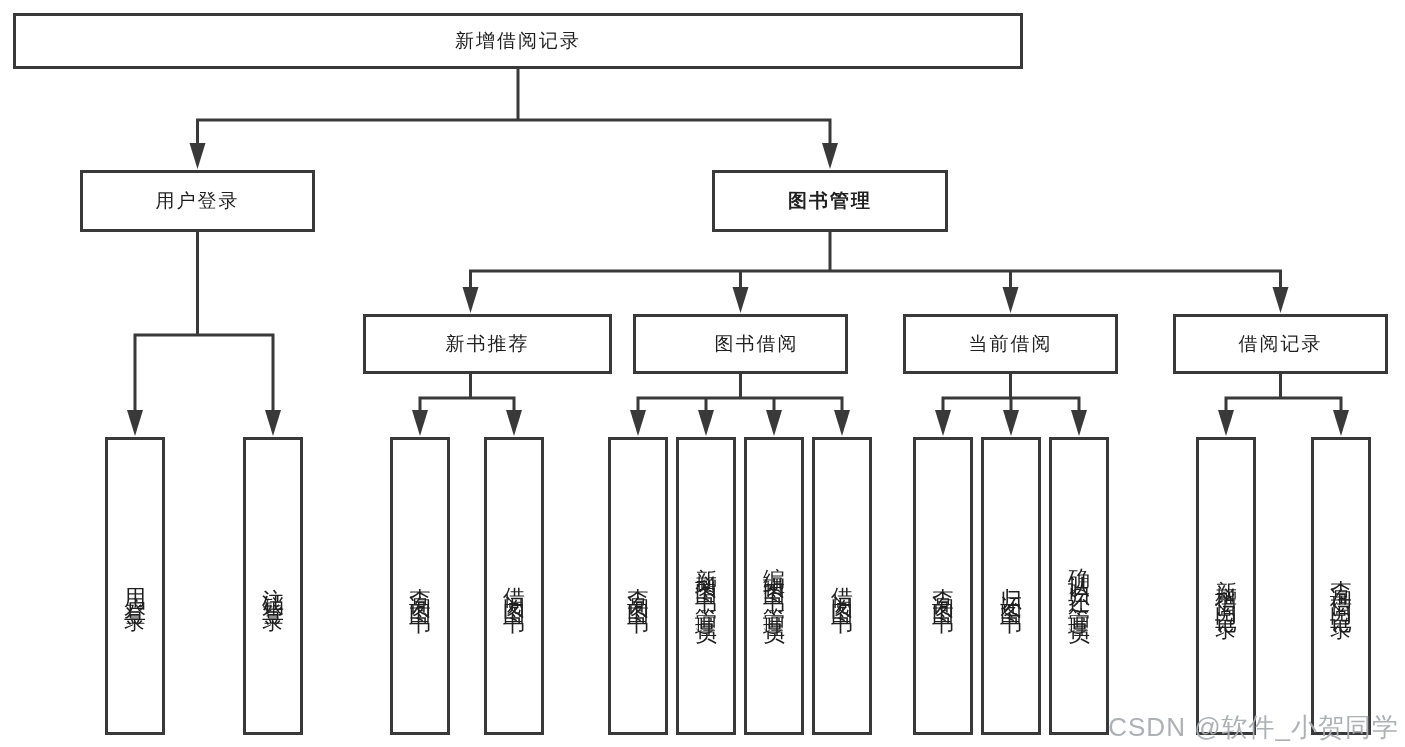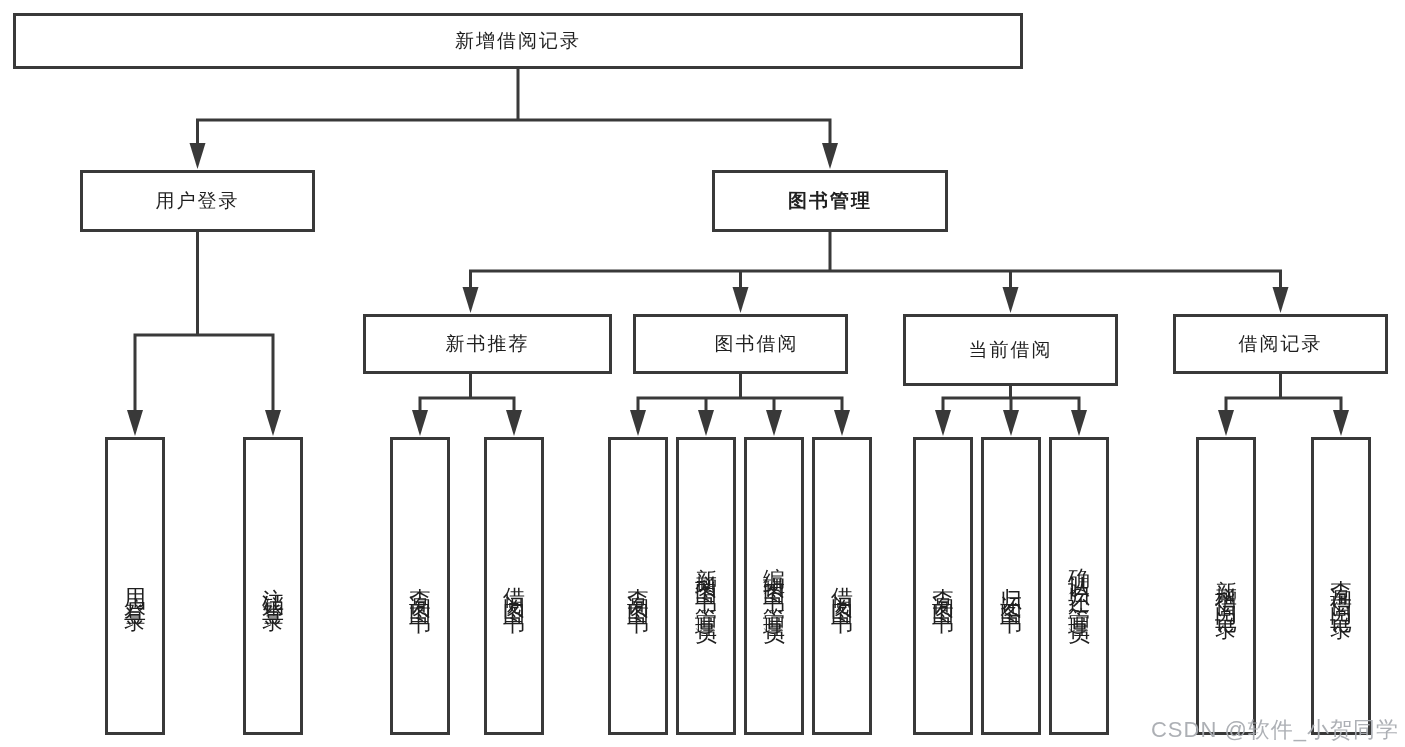--- a/index.html
+++ b/index.html
@@ -26,21 +26,21 @@
   .node.v .txt{
     writing-mode:vertical-rl;
     text-orientation:mixed;
     letter-spacing:8px;
     line-height:1.1;
     white-space:nowrap;
   }
   .watermark{
     position:absolute;
     right:6px;bottom:2px;
-    font-size:22px;
+    font-size:26px;
     color:rgba(169,172,177,0.95);
     letter-spacing:1px;
     z-index:3;
     white-space:nowrap;
   }
 </style>
 </head>
 <body>
 
 <div class="stage">
@@ -77,21 +77,21 @@
       </div>
       <div class="node h" style="left: 712px; top: 170px; width: 236px; height: 62px; font-weight: bold;">
         <span class="txt">图书管理</span>
       </div>
       <div class="node h" style="left: 363px; top: 314px; width: 249px; height: 60px;">
         <span class="txt">新书推荐</span>
       </div>
       <div class="node h" style="left: 633px; top: 314px; width: 215px; height: 60px; padding-left: 32px;">
         <span class="txt">图书借阅</span>
       </div>
-      <div class="node h" style="left: 903px; top: 314px; width: 215px; height: 72px;">
+      <div class="node h" style="left: 903px; top: 314px; width: 215px; height: 60px;">
         <span class="txt">当前借阅</span>
       </div>
       <div class="node h" style="left: 1173px; top: 314px; width: 215px; height: 60px;">
         <span class="txt">借阅记录</span>
       </div>
       <div class="node v" style="left: 105px; top: 437px; width: 60px; height: 298px;">
         <span class="txt">用户登录</span>
       </div>
       <div class="node v" style="left: 243px; top: 437px; width: 60px; height: 298px;">
         <span class="txt">注销登录</span>

